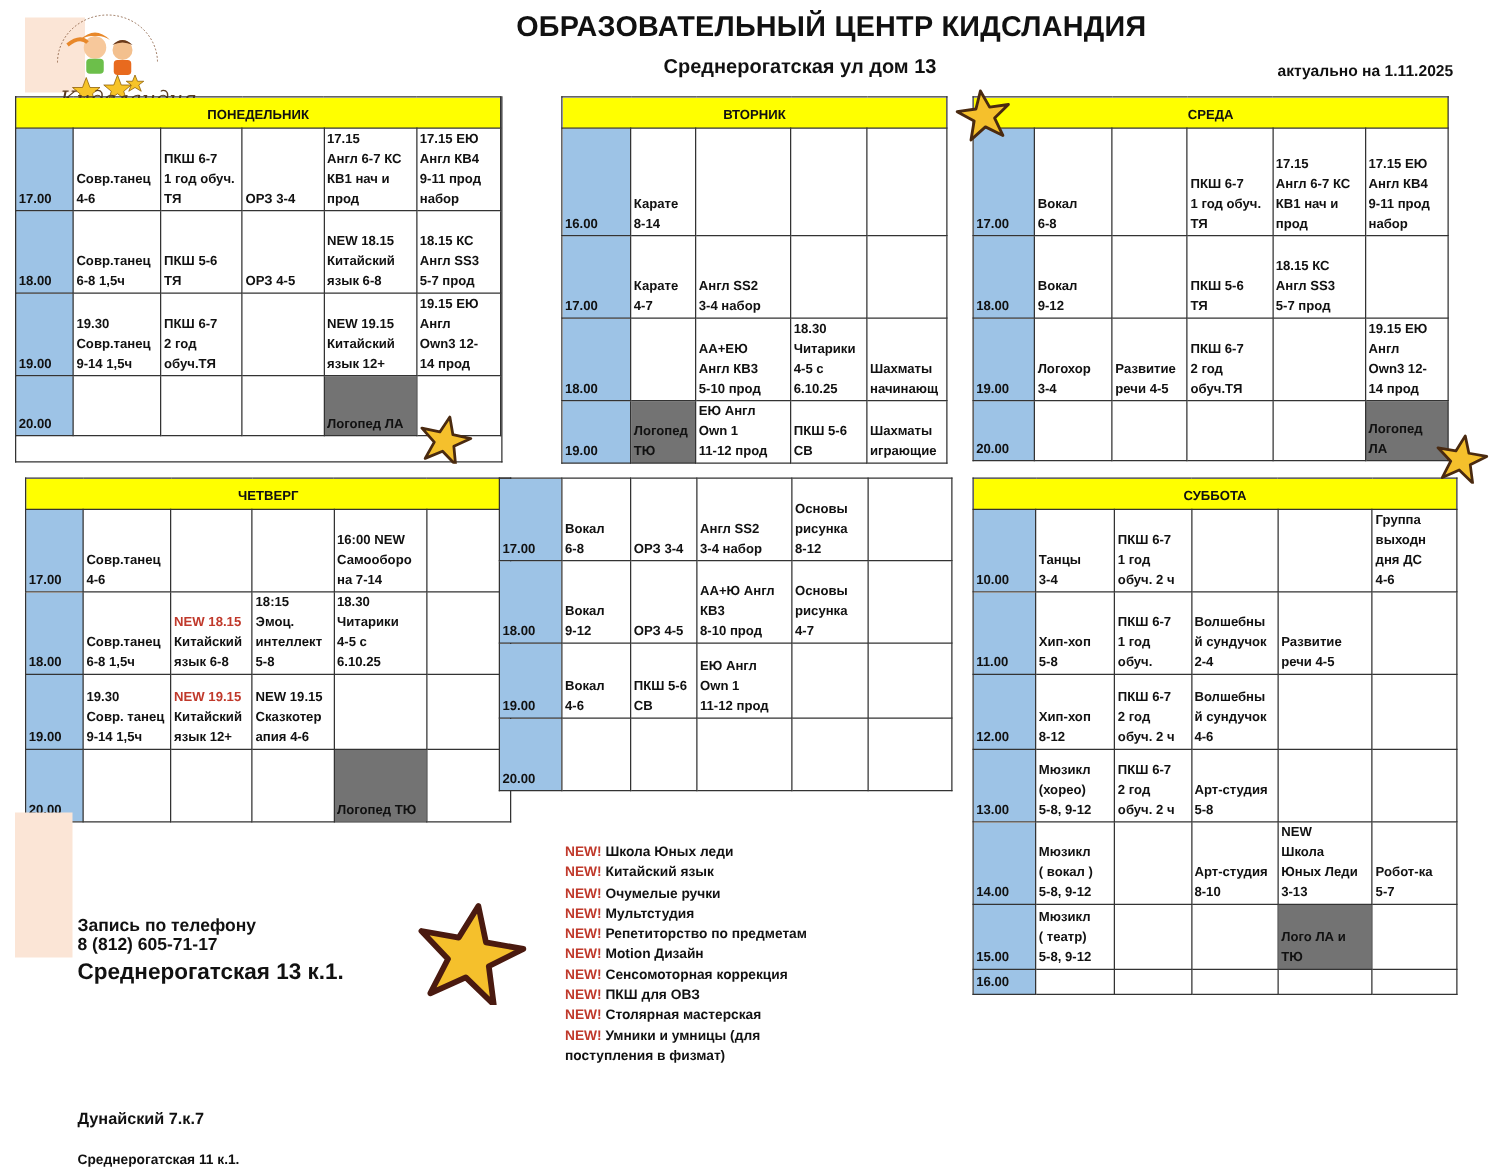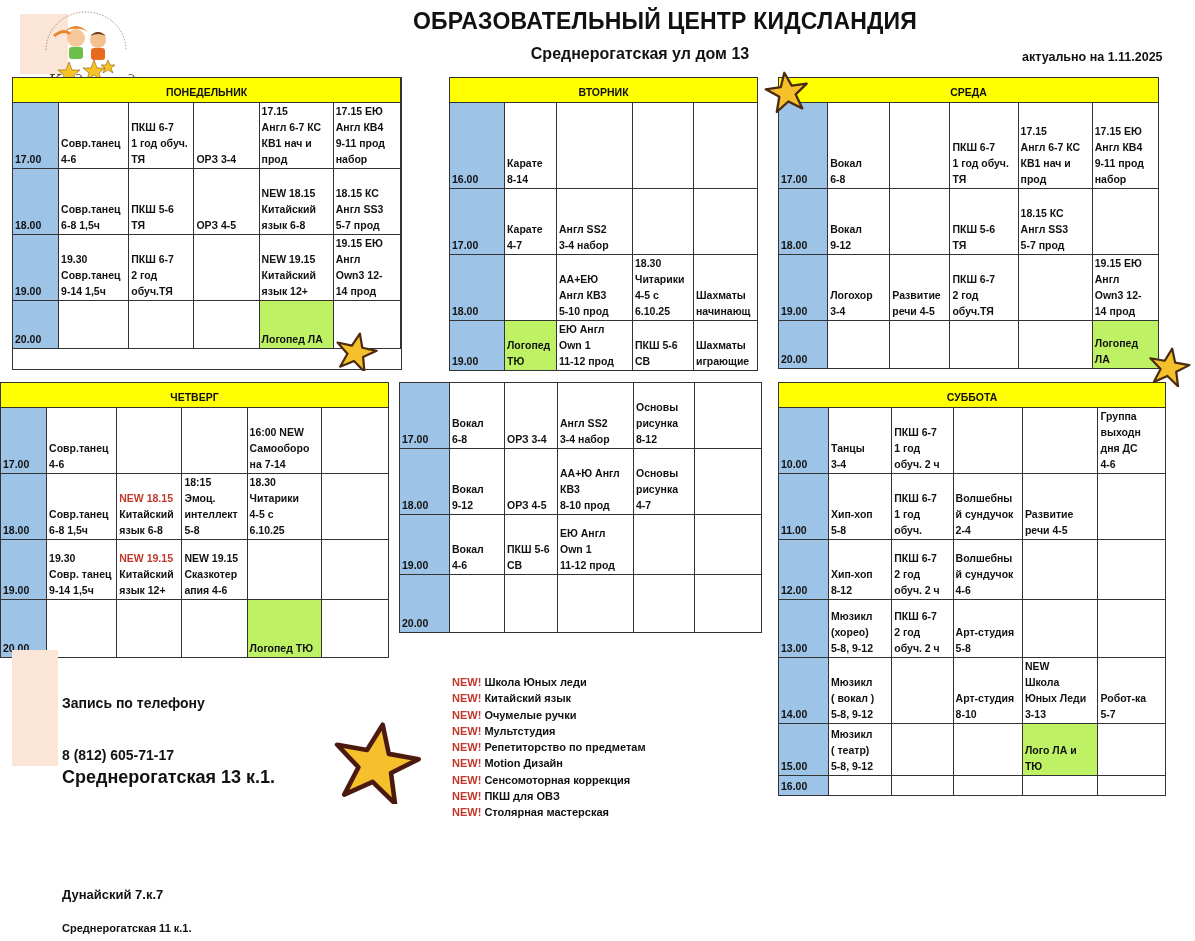--- a/index.html
+++ b/index.html
@@ -7,21 +7,21 @@
          font-family:"Liberation Sans", sans-serif; color:#111; }
   .abs { position:absolute; }
   .title { left:0; width:1330px; top:8px; text-align:center; font-size:23px; font-weight:bold; letter-spacing:0.2px; }
   .subtitle { left:0; width:1280px; top:45px; text-align:center; font-size:16px; font-weight:bold; }
   .actual { left:1022px; top:50px; font-size:12.5px; font-weight:bold; }
 
   table.sched { position:absolute; border-collapse:collapse; table-layout:fixed; font-size:10.5px; font-weight:bold; line-height:16px; }
   table.sched td { border:1px solid #333; padding:0 2px 1px 2px; vertical-align:bottom; overflow:hidden; white-space:pre-line; word-break:break-word; }
   table.sched td.day { background:#ffff00; text-align:center; vertical-align:bottom; height:22px; padding-bottom:2px; font-size:10.5px; }
   table.sched td.time { background:#9dc3e6; }
-  table.sched td.yel { background:#bef264; }
+  table.sched td.yel { background:#737373; }
   .redtxt { color:#c0392b; }
   .frame { position:absolute; border:1px solid #333; border-top:none; }
 
   .logo { left:8px; top:8px; width:130px; height:92px; }
   .logo-bg { position:absolute; left:12px; top:6px; width:48px; height:60px; background:#fbe5d6; }
   .logo-text { position:absolute; left:40px; top:62px; font-family:"DejaVu Serif", serif; font-style:italic; font-size:17px; color:#5a3a1e; }
 
   .star { position:absolute; }
   .contact { font-size:13px; font-weight:bold; }
   .newlist { left:452px; top:674px; font-size:11px; font-weight:bold; line-height:16.3px; width:200px; }
@@ -245,21 +245,21 @@
         <td></td>
         <td></td>
         <td></td>
         <td></td>
         <td class="yel">Логопед
 ЛА</td>
       </tr>
     </tbody>
   </table>
 
-<table class="sched" id="t-thursday" style="left:0;top:382px;width:389px;padding-left:28px;">
+<table class="sched" id="t-thursday" style="left:20px;top:382px;width:389px;padding-left:28px;">
     <colgroup>
       <col style="width: 46px;">
       <col style="width: 70px;">
       <col style="width: 65px;">
       <col style="width: 65px;">
       <col style="width: 74px;">
       <col style="width: 67px;">
     </colgroup>
     <tbody>
       <tr style="height: 20px;">
@@ -487,29 +487,30 @@
   <polygon points="50,5 62,35 95,35 68,55 78,87 50,68 22,87 32,55 5,35 38,35" fill="#f5c02c" stroke="#4a2a10" stroke-width="5" stroke-linejoin="round" transform="rotate(-8 50 47)"></polygon>
 </svg>
 <svg class="star" style="left:1147px;top:345px" width="44" height="42" viewBox="0 0 100 90">
   <polygon points="50,5 62,35 95,35 68,55 78,87 50,68 22,87 32,55 5,35 38,35" fill="#f5c02c" stroke="#4a2a10" stroke-width="5" stroke-linejoin="round" transform="rotate(10 50 47)"></polygon>
 </svg>
 <svg class="star" style="left:330px;top:718px" width="92" height="86" viewBox="0 0 100 90">
   <polygon points="50,5 62,35 95,35 68,55 78,87 50,68 22,87 32,55 5,35 38,35" fill="#f5c02c" stroke="#4a1a10" stroke-width="5" stroke-linejoin="round" transform="rotate(10 50 47)"></polygon>
 </svg>
 
 <div class="abs peach"></div>
-<div class="abs contact" style="left:62px;top:695px;font-size:14px;">Запись по телефону</div>
+<div class="abs contact" style="left:62px;top:732px;font-size:14px;">Запись по телефону</div>
 <div class="abs contact" style="left:62px;top:747px;font-size:14px;">8 (812) 605-71-17</div>
 <div class="abs contact" style="left:62px;top:767px;font-size:18px;">Среднерогатская 13 к.1.</div>
 <div class="abs contact" style="left:62px;top:887px;font-size:13px;">Дунайский 7.к.7</div>
 <div class="abs contact" style="left:62px;top:922px;font-size:11px;">Среднерогатская 11 к.1.</div>
 
 <div class="abs newlist" id="newlist">
     <div><span class="n">NEW!</span> <span>Школа Юных леди</span></div>
     <div><span class="n">NEW!</span> <span>Китайский язык</span></div>
     <div><span class="n">NEW!</span> <span>Очумелые ручки</span></div>
     <div><span class="n">NEW!</span> <span>Мультстудия</span></div>
     <div><span class="n">NEW!</span> <span>Репетиторство по предметам</span></div>
     <div><span class="n">NEW!</span> <span>Motion Дизайн</span></div>
     <div><span class="n">NEW!</span> <span>Сенсомоторная коррекция</span></div>
     <div><span class="n">NEW!</span> <span>ПКШ для ОВЗ</span></div>
     <div><span class="n">NEW!</span> <span>Столярная мастерская</span></div>
+    <div><span class="n">NEW!</span> <span>Умники и умницы (для поступления в физмат)</span></div>
   </div>
 
 </body></html>

